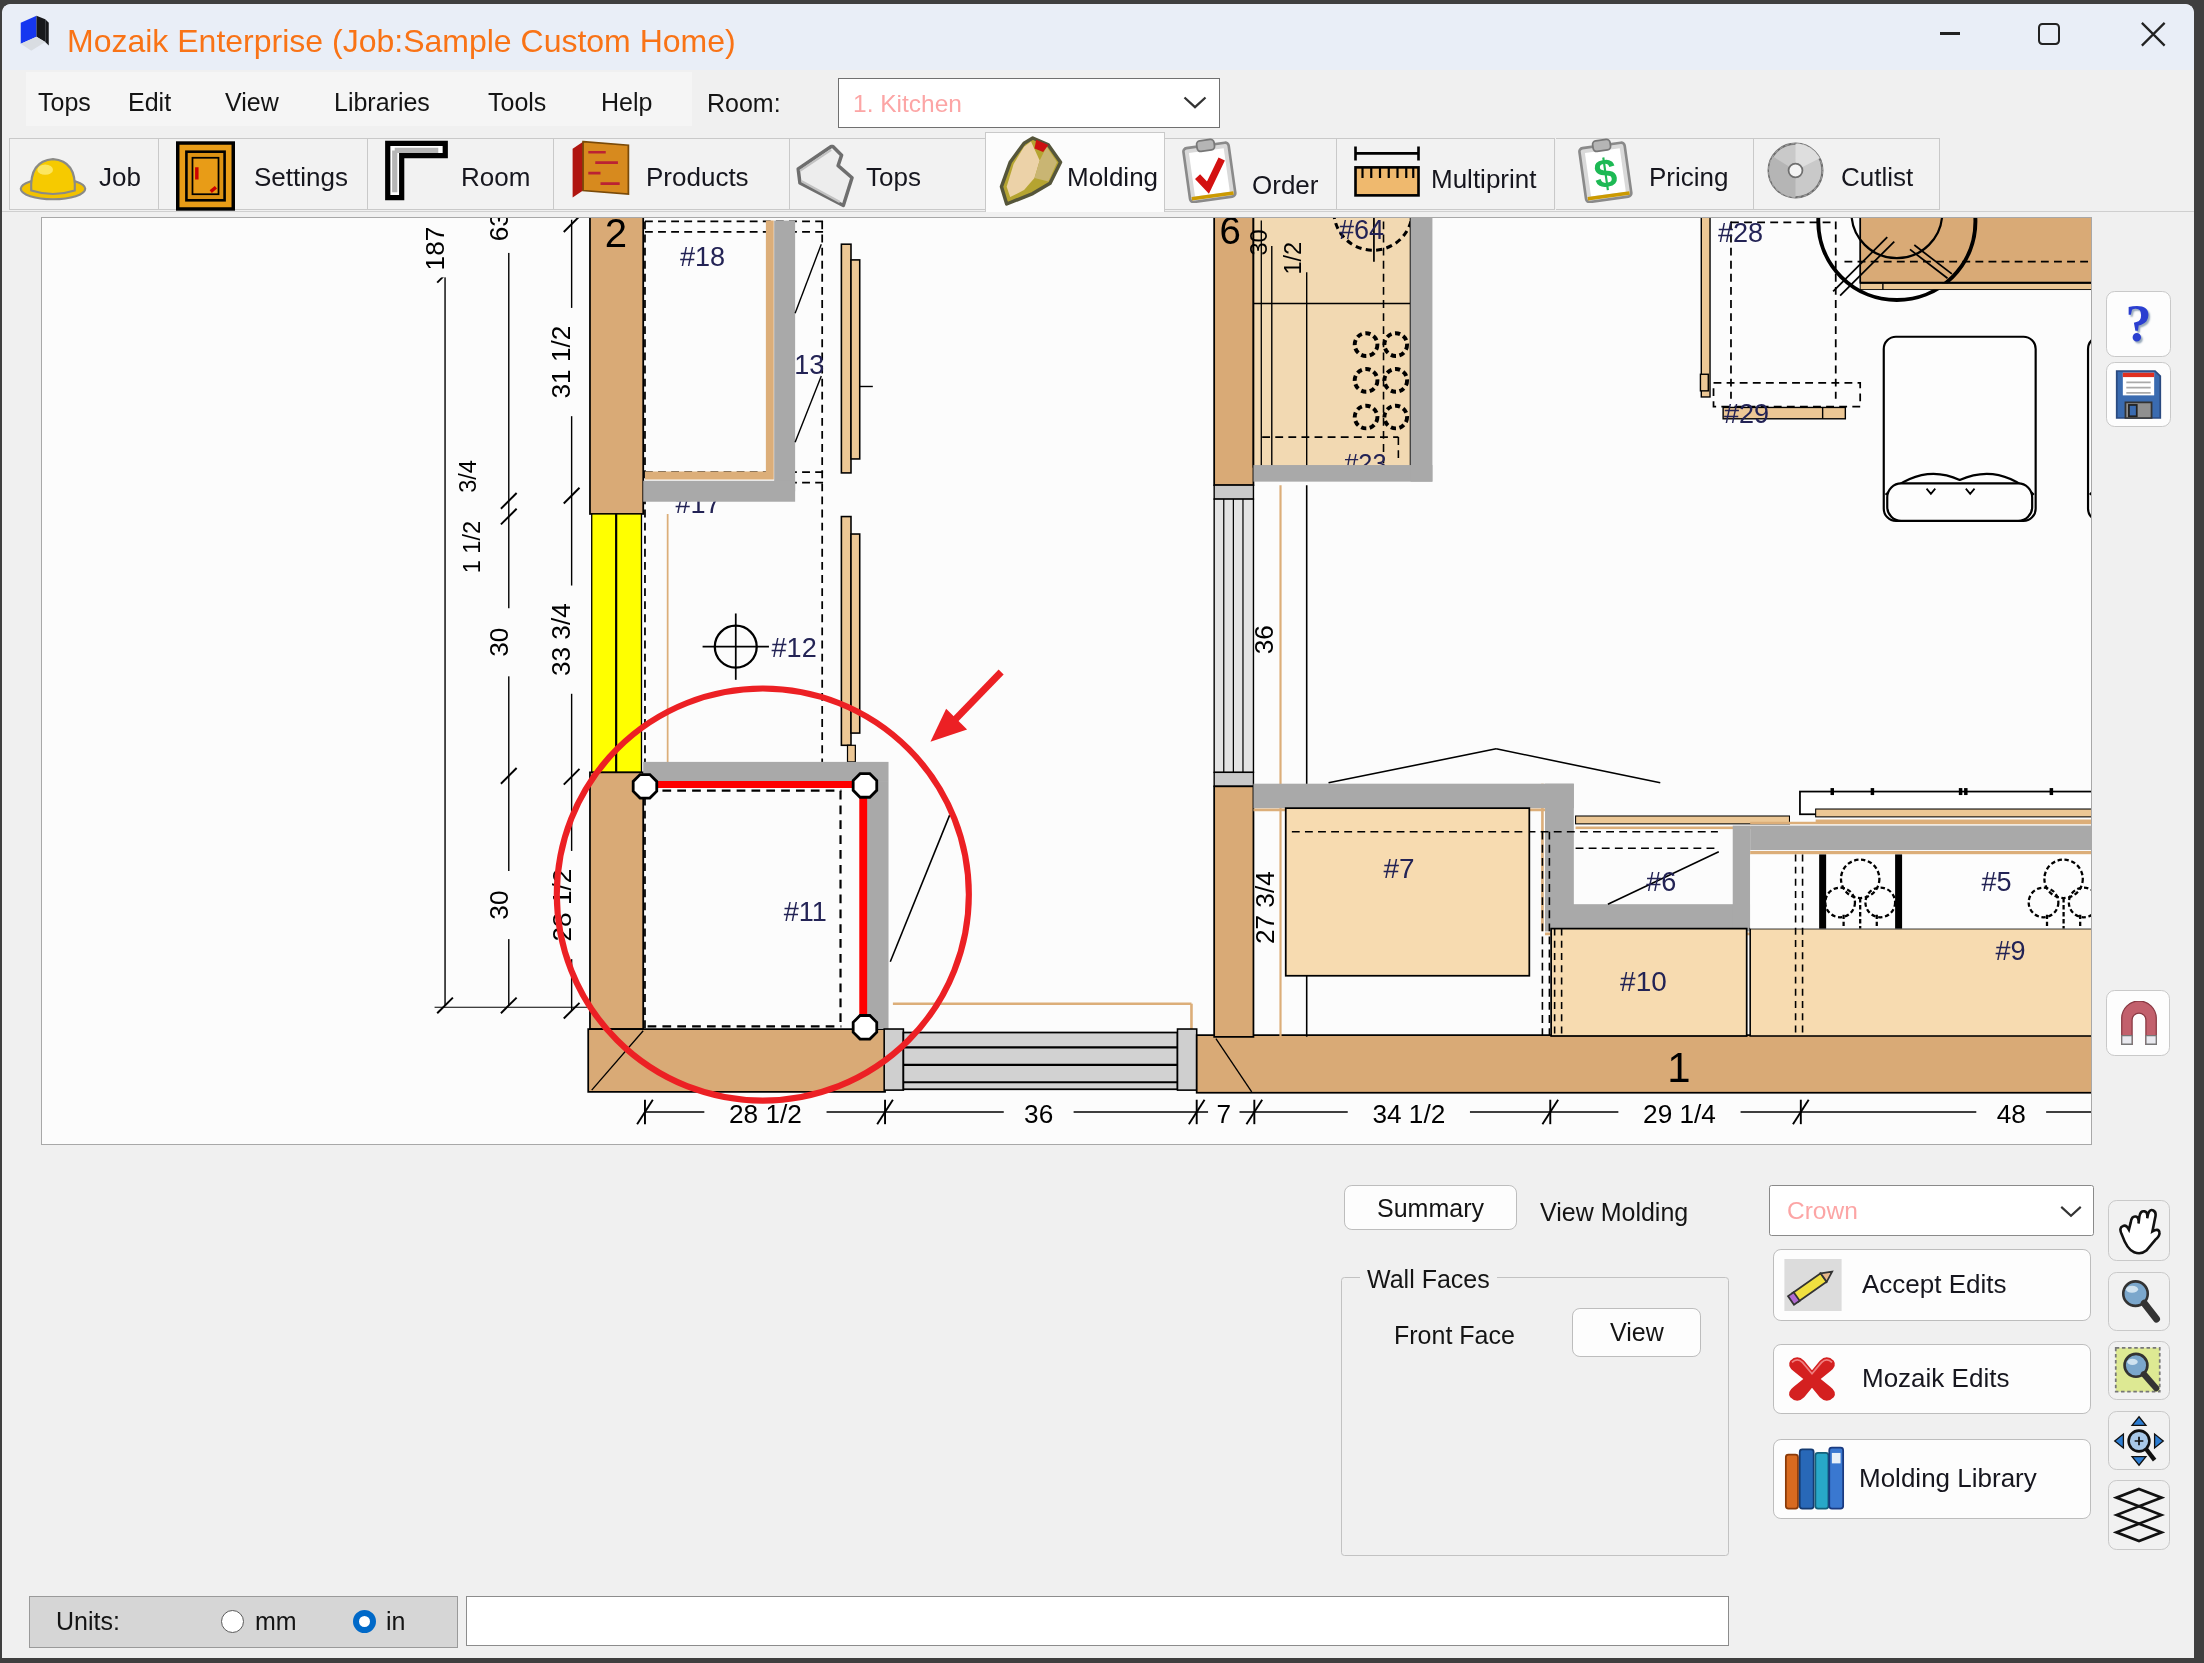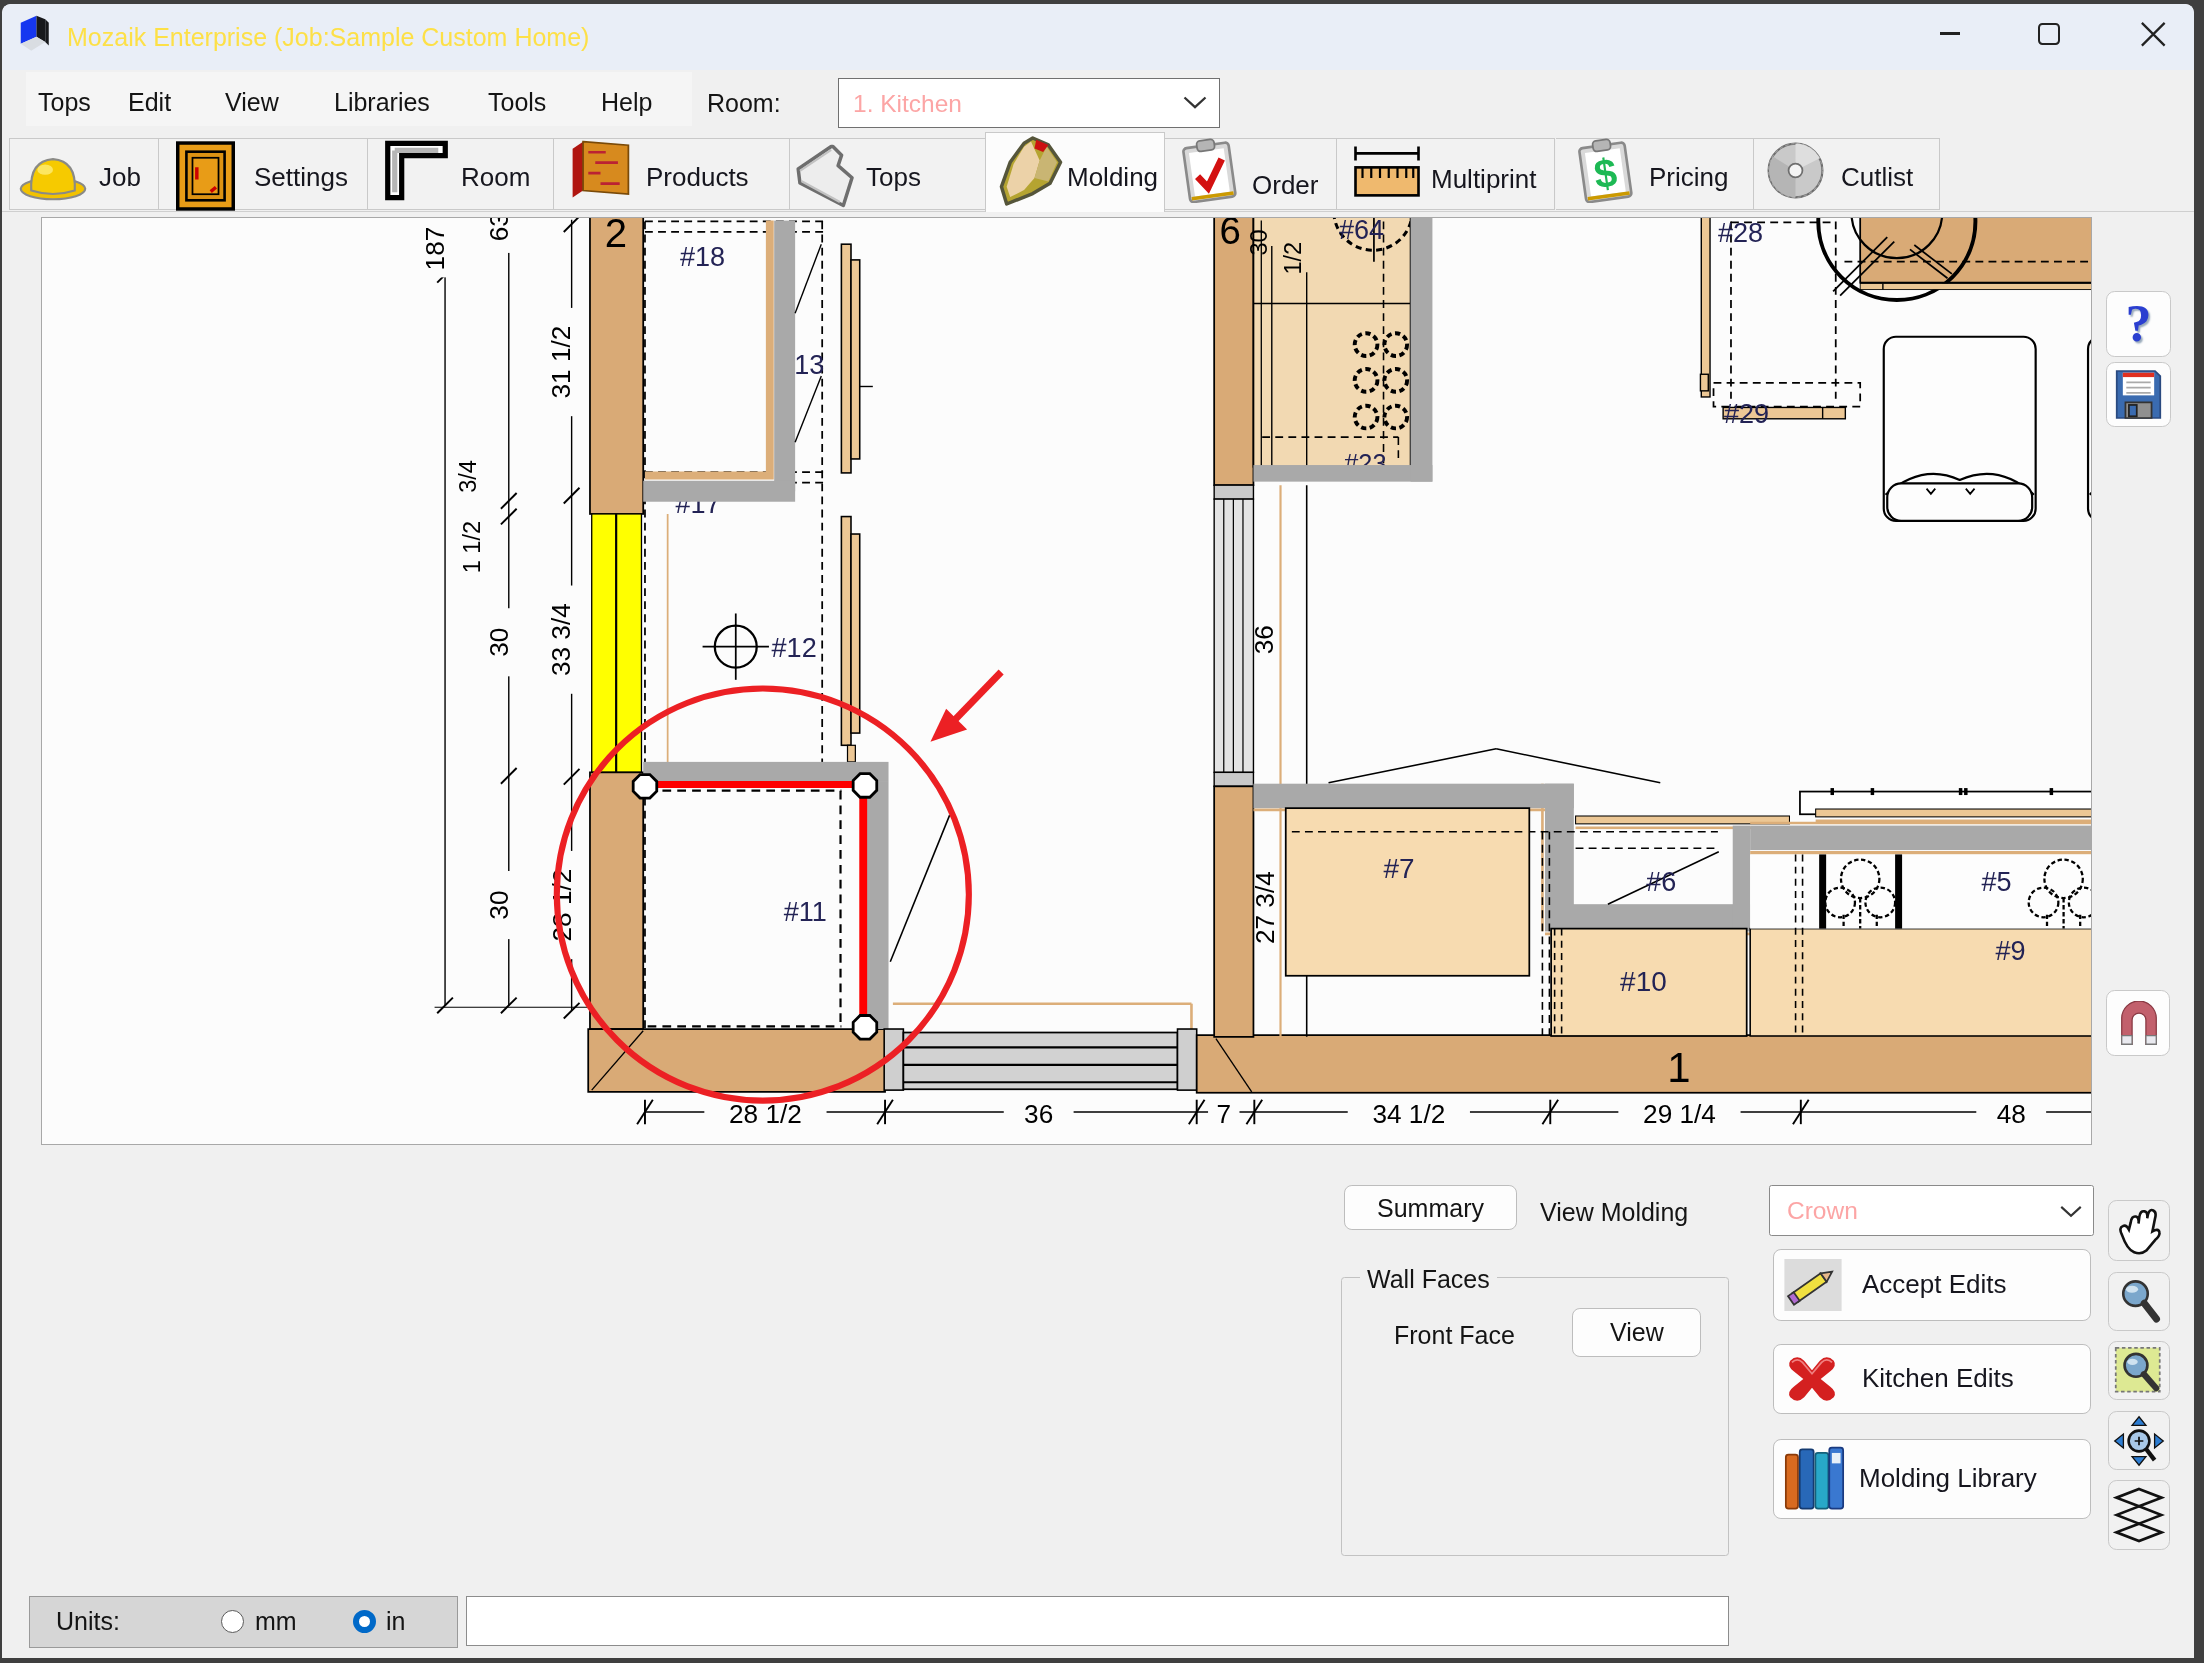--- a/index.html
+++ b/index.html
@@ -1,20 +1,20 @@
 <!DOCTYPE html>
 <html style="font-size:14px"><head>
 <meta charset="utf-8">
 <style>
   html,body{margin:0;padding:0;}
   body{width:2205px;height:1664px;background:#3f3f3f;font-family:"Liberation Sans",sans-serif;position:relative;overflow:hidden;}
   .abs{position:absolute;}
   #win{left:1.7px;top:3.5px;width:2192px;height:1654px;background:#f0f0f0;border-radius:8.7px 8.7px 0 0;}
   #titlebar{left:1.7px;top:3.5px;width:2192px;height:66px;background:#e9eef7;border-radius:8.7px 8.7px 0 0;}
-  .t30{font-size:25px;color:#fde047;white-space:nowrap;}
+  .t30{font-size:32px;color:#f97316;white-space:nowrap;}
   .t29{font-size:25px;color:#141414;white-space:nowrap;}
   .t28{font-size:24.5px;color:#fca5a5;white-space:nowrap;}
   .tab{top:138px;height:72px;background:#f2f2f2;border:0.9px solid #c9c9c9;border-left:none;box-sizing:border-box;}
   .tabsel{top:132px;height:80px;background:#fcfcfc;border:0.9px solid #c9c9c9;border-bottom:none;box-sizing:border-box;z-index:3;}
   .tabtxt{font-size:26px;color:#16161e;white-space:nowrap;}
   .btn{background:#fdfdfd;border:1.7px solid #bdbdbd;border-radius:7.9px;box-sizing:border-box;}
   .sidebtn{background:#fdfdfd;border:1.7px solid #c9c9c9;border-radius:8.7px;box-sizing:border-box;}
 </style>
 </head>
 <body>
@@ -483,21 +483,21 @@
   <path d="M4 4 L16 15 L28 4" stroke="#333" stroke-width="2.6" fill="none"></path>
 </svg>
 <div class="abs" style="left:1341px;top:1277px;width:388px;height:279px;border:1.3px solid #c2c2c2;border-radius:3.5px;box-sizing:border-box"></div>
 <div class="abs t29" style="left:1360px;top:1265px;background:#f0f0f0;padding:0 7px">Wall Faces</div>
 <div class="abs t29" style="left:1394px;top:1321px">Front Face</div>
 <div class="abs btn" style="left:1572px;top:1308px;width:129px;height:49px"></div>
 <div class="abs t29" style="left:1610px;top:1318px">View</div>
 <div class="abs btn" style="left:1773px;top:1249px;width:318px;height:72px"></div>
 <div class="abs tabtxt" style="left:1862px;top:1269px">Accept Edits</div>
 <div class="abs btn" style="left:1773px;top:1344px;width:318px;height:70px"></div>
-<div class="abs tabtxt" style="left:1862px;top:1363px">Kitchen Edits</div>
+<div class="abs tabtxt" style="left:1862px;top:1363px">Mozaik Edits</div>
 <div class="abs btn" style="left:1773px;top:1439px;width:318px;height:80px"></div>
 <div class="abs tabtxt" style="left:1859px;top:1463px">Molding Library</div>
 
 <div class="abs" style="left:29px;top:1596px;width:429px;height:52px;background:#d6d6d6;border:1.7px solid #9a9a9a;box-sizing:border-box"></div>
 <div class="abs t29" style="left:56px;top:1607px">Units:</div>
 <div class="abs" style="left:221px;top:1610px;width:23px;height:23px;border:1.7px solid #5a5a5a;border-radius:50%;background:#fff;box-sizing:border-box"></div>
 <div class="abs t29" style="left:255px;top:1607px">mm</div>
 <div class="abs" style="left:353px;top:1610px;width:23px;height:23px;border:6.6px solid #0069c8;border-radius:50%;background:#fff;box-sizing:border-box"></div>
 <div class="abs t29" style="left:386px;top:1607px">in</div>
 <div class="abs" style="left:466px;top:1596px;width:1263px;height:50px;background:#fff;border:1.3px solid #8c8c8c;box-sizing:border-box"></div>

